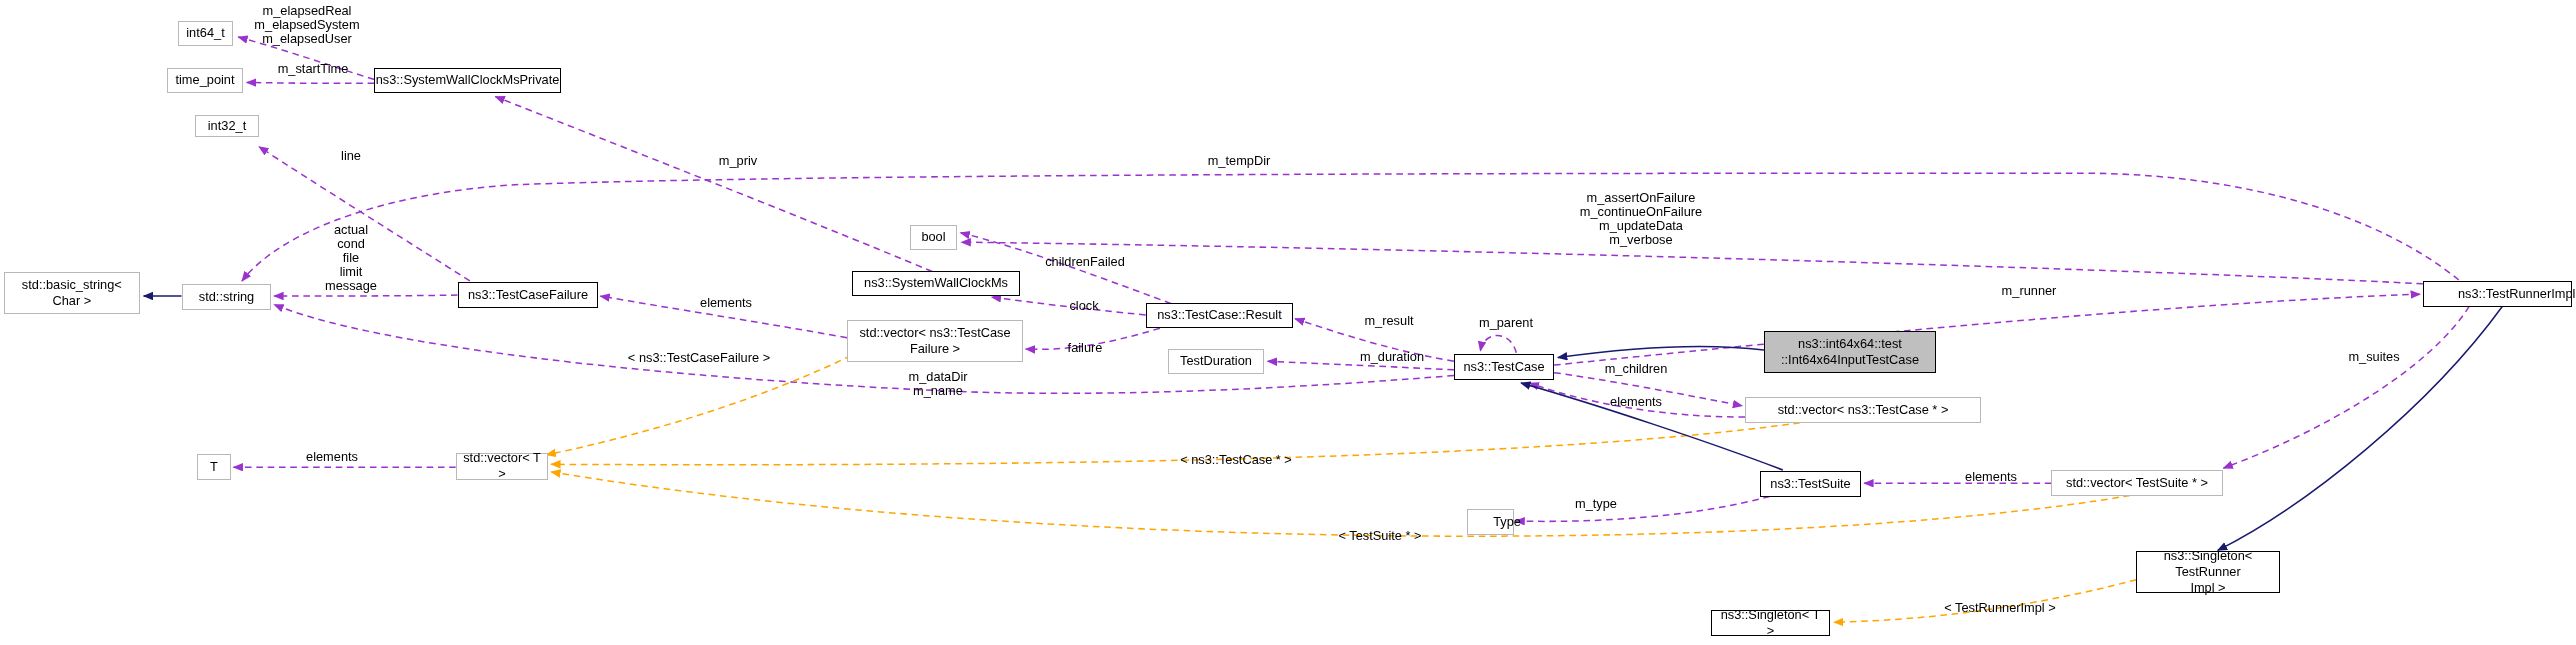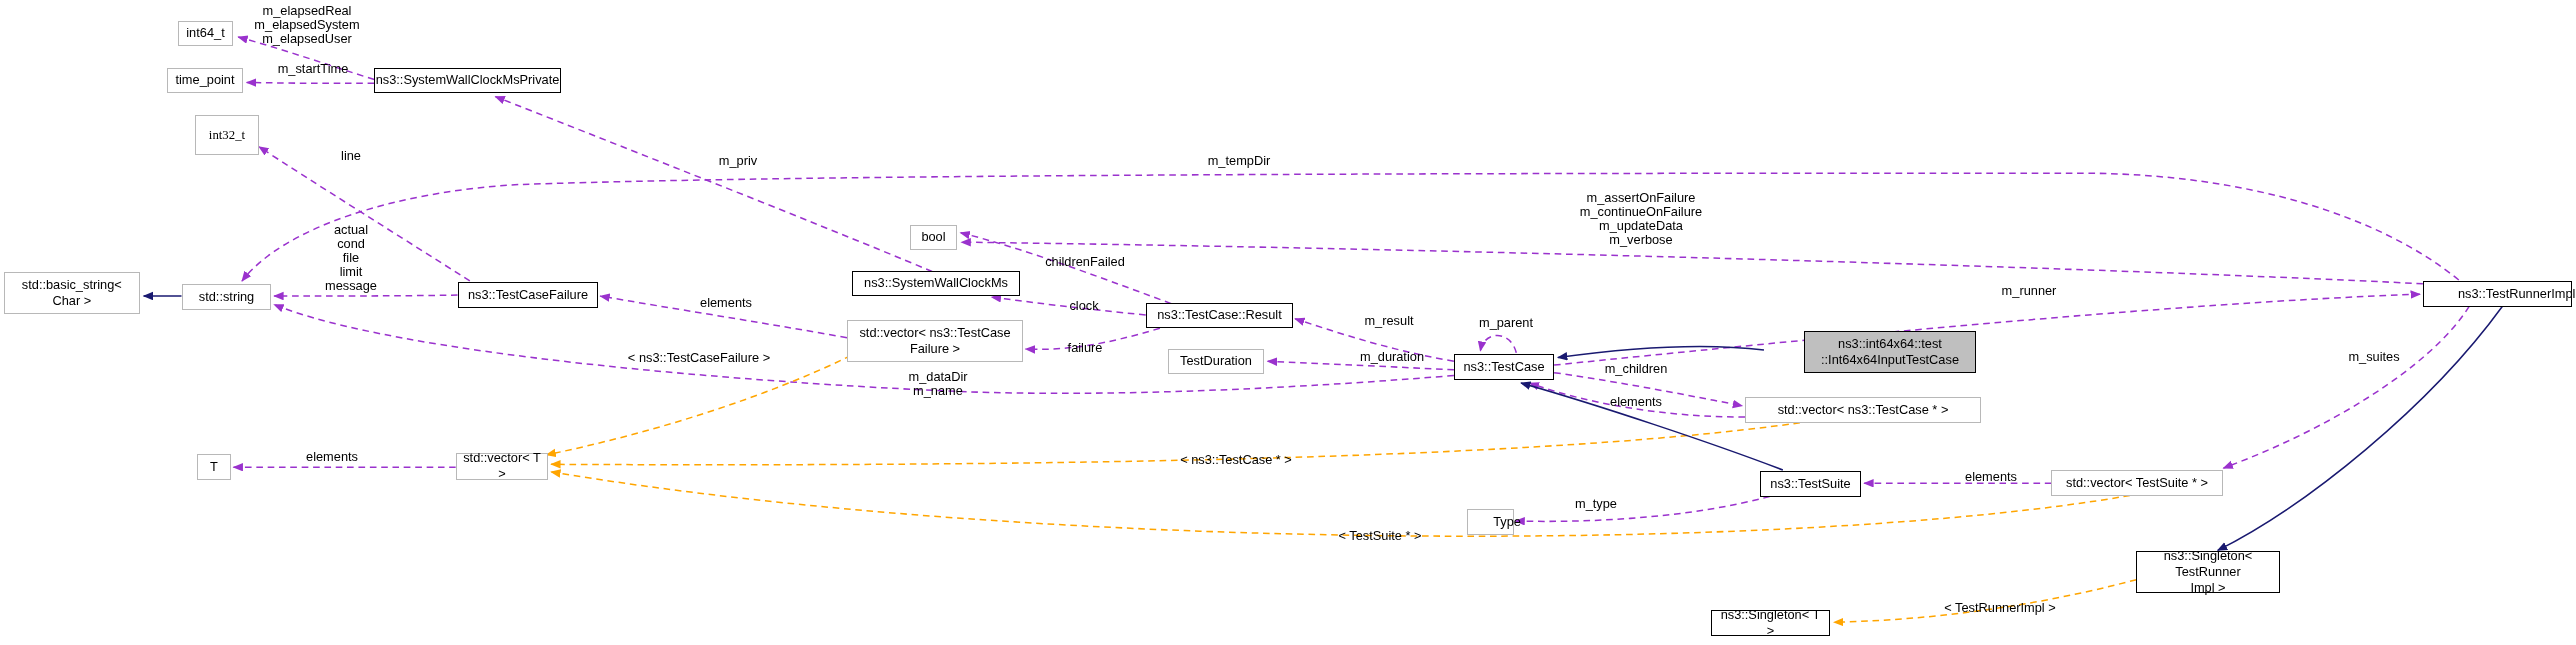--- a/index.html
+++ b/index.html
@@ -18,21 +18,21 @@
     border:0.9px solid #b8b8b8;
     color:#000;
     font-size:12.8px;line-height:16px;
     text-align:center;
     white-space:pre-line;
     box-sizing:border-box;
     padding:0.9px 5.7px;
     cursor:pointer;
   }
   .node.bold{border:1.5px solid #000000;}
-  .node.focus{background:#bfbfbf;border:1.7px solid #000000;margin-left:40px;}
+  .node.focus{background:#bfbfbf;border:1.7px solid #000000;}
   .elabel{
     position:absolute;
     transform:translateX(-50%);
     color:#000000;
     font-size:12.8px;line-height:14px;
     text-align:center;
     white-space:pre-line;
     pointer-events:none;
   }
 </style>
@@ -90,21 +90,21 @@
       <path d="M 192 313 L 152 313" marker-end="url(#arrow-navy)"></path>
       <path d="M 1866 370 C 1800 362 1720 368 1648 378" marker-end="url(#arrow-navy)"></path>
       <path d="M 1886 497 C 1810 468 1690 428 1609 405" marker-end="url(#arrow-navy)"></path>
       <path d="M 2647 324 C 2570 430 2440 535 2346 582" marker-end="url(#arrow-navy)"></path>
     </g>
   </svg>
 
   <div class="node" style="left:178px;top:21px;width:55px;height:24.6px;">int64_t</div>
   <div class="node" style="left:167px;top:68px;width:76px;height:24.6px;">time_point</div>
   <div class="node bold" style="left:374px;top:68px;width:187px;height:24.6px;">ns3::SystemWallClockMsPrivate</div>
-  <div class="node" style="left:195px;top:115px;width:64px;height:40px;font-family:Liberation Serif, serif;">int32_t</div>
+  <div class="node" style="left:195px;top:115px;width:64px;height:22px;">int32_t</div>
   <div class="node" style="left:3.8px;top:272px;width:136px;height:42px;">std::basic_string&lt;
 Char &gt;</div>
   <div class="node" style="left:182px;top:284px;width:89px;height:25.5px;">std::string</div>
   <div class="node bold" style="left:458px;top:282px;width:140px;height:25.5px;">ns3::TestCaseFailure</div>
   <div class="node" style="left:910px;top:225px;width:47px;height:24.6px;">bool</div>
   <div class="node bold" style="left:852px;top:271px;width:168px;height:24.6px;">ns3::SystemWallClockMs</div>
   <div class="node" style="left:847px;top:320px;width:176px;height:42px;">std::vector&lt; ns3::TestCase
 Failure &gt;</div>
   <div class="node bold" style="left:1146px;top:303px;width:147px;height:24.6px;">ns3::TestCase::Result</div>
   <div class="node" style="left:1168px;top:349px;width:96px;height:24.6px;">TestDuration</div>

